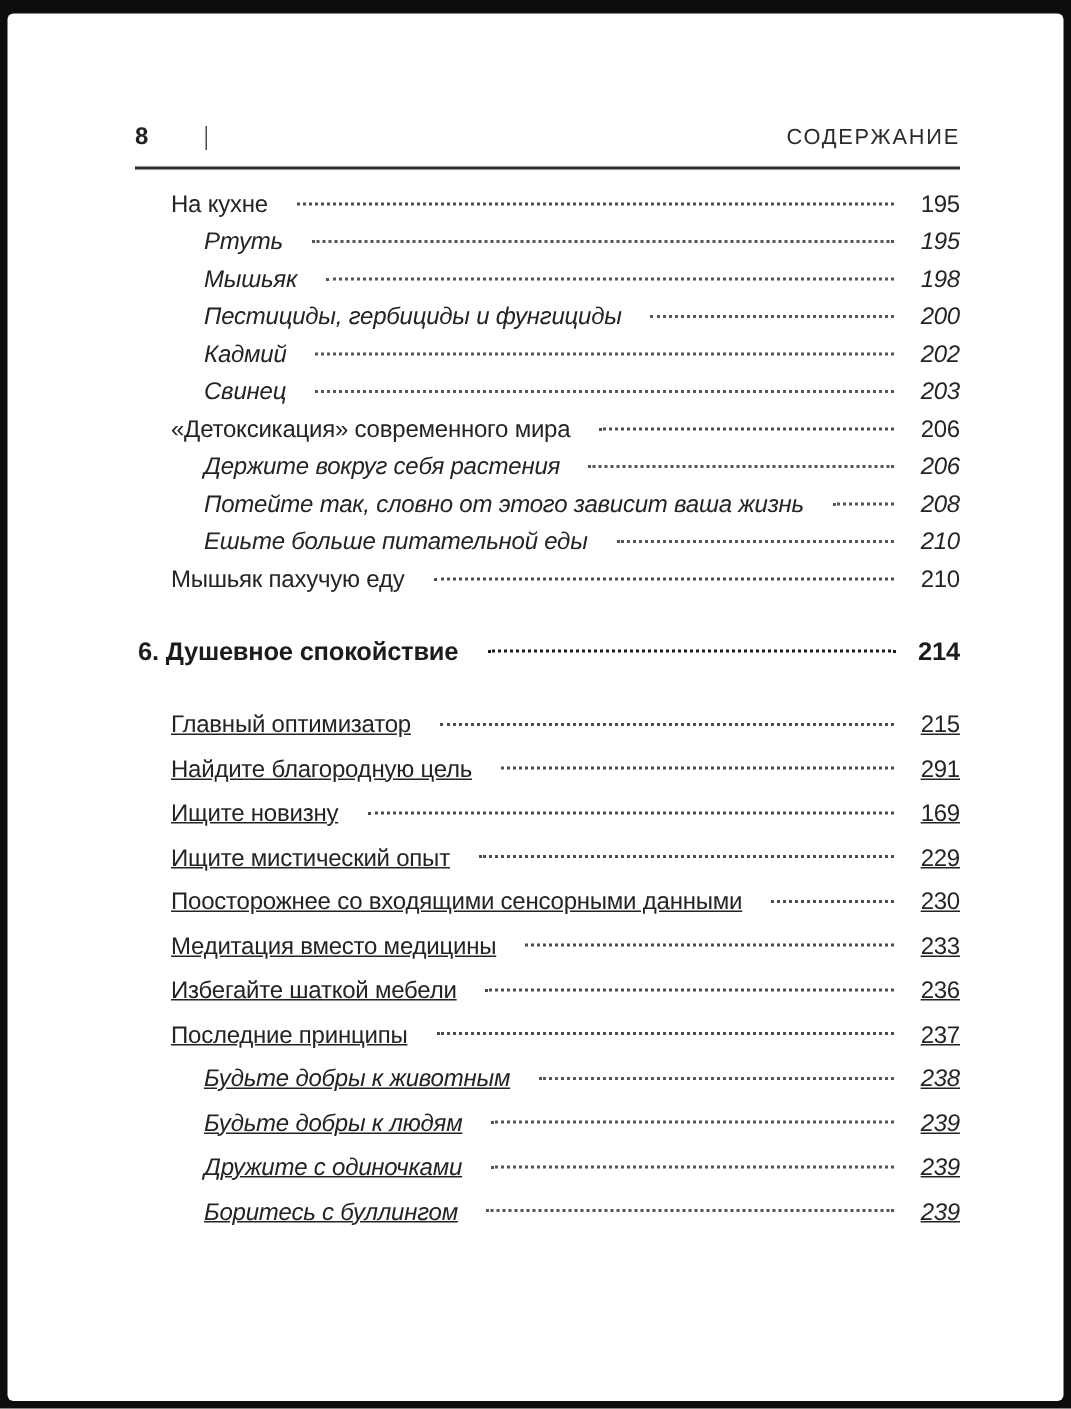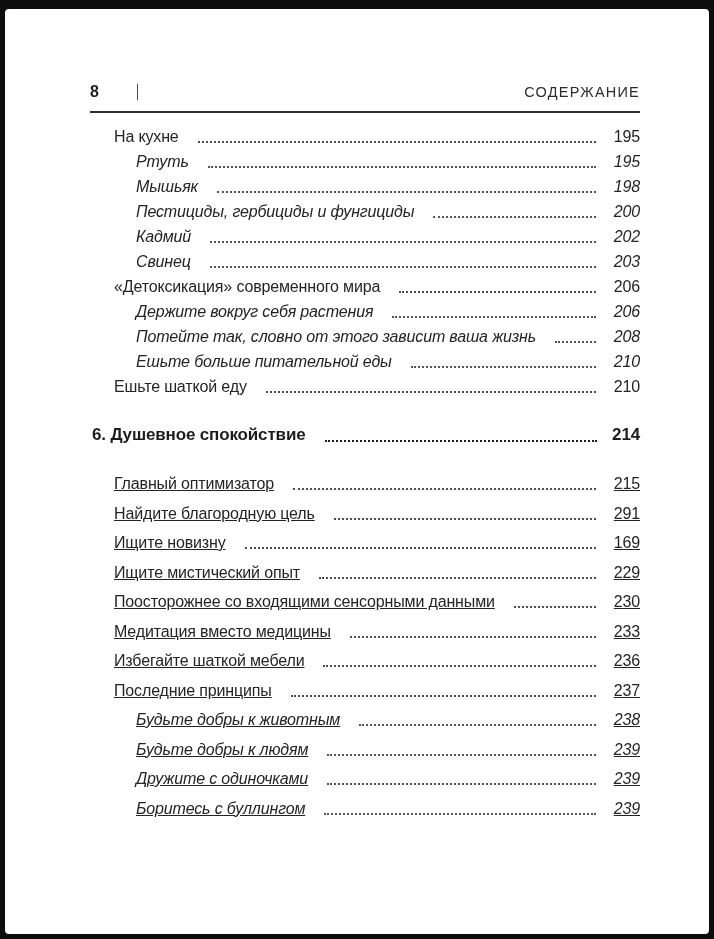--- a/index.html
+++ b/index.html
@@ -45,21 +45,21 @@
   .header-rule {
     border: none;
     border-top: 2px solid #2e2e2e;
     margin: 10px 0 0 0;
   }
   .toc {
     margin-top: 15px;
   }
   .row {
     display: flex;
-    align-items: flex-end;
+    align-items: center;
     font-size: 16px;
     letter-spacing: -0.15px;
     margin-bottom: 7px;
     color: #242424;
     gap: 15px;
   }
   .row .label { white-space: nowrap; }
   .row .dots {
     flex: 1;
     border-bottom: 2px dotted #4d4d4d;
@@ -143,21 +143,21 @@
         <span class="label">Потейте так, словно от этого зависит ваша жизнь</span>
         <span class="dots"></span>
         <span class="page-num">208</span>
       </div>
       <div class="row l2">
         <span class="label">Ешьте больше питательной еды</span>
         <span class="dots"></span>
         <span class="page-num">210</span>
       </div>
       <div class="row l1">
-        <span class="label">Ешьте шаткой еду</span>
+        <span class="label">Мышьяк пахучую еду</span>
         <span class="dots"></span>
         <span class="page-num">210</span>
       </div>
       <div class="row chapter">
         <span class="label">6. Душевное спокойствие</span>
         <span class="dots"></span>
         <span class="page-num">214</span>
       </div>
       <div class="row l1">
         <span class="label">Главный оптимизатор</span>

